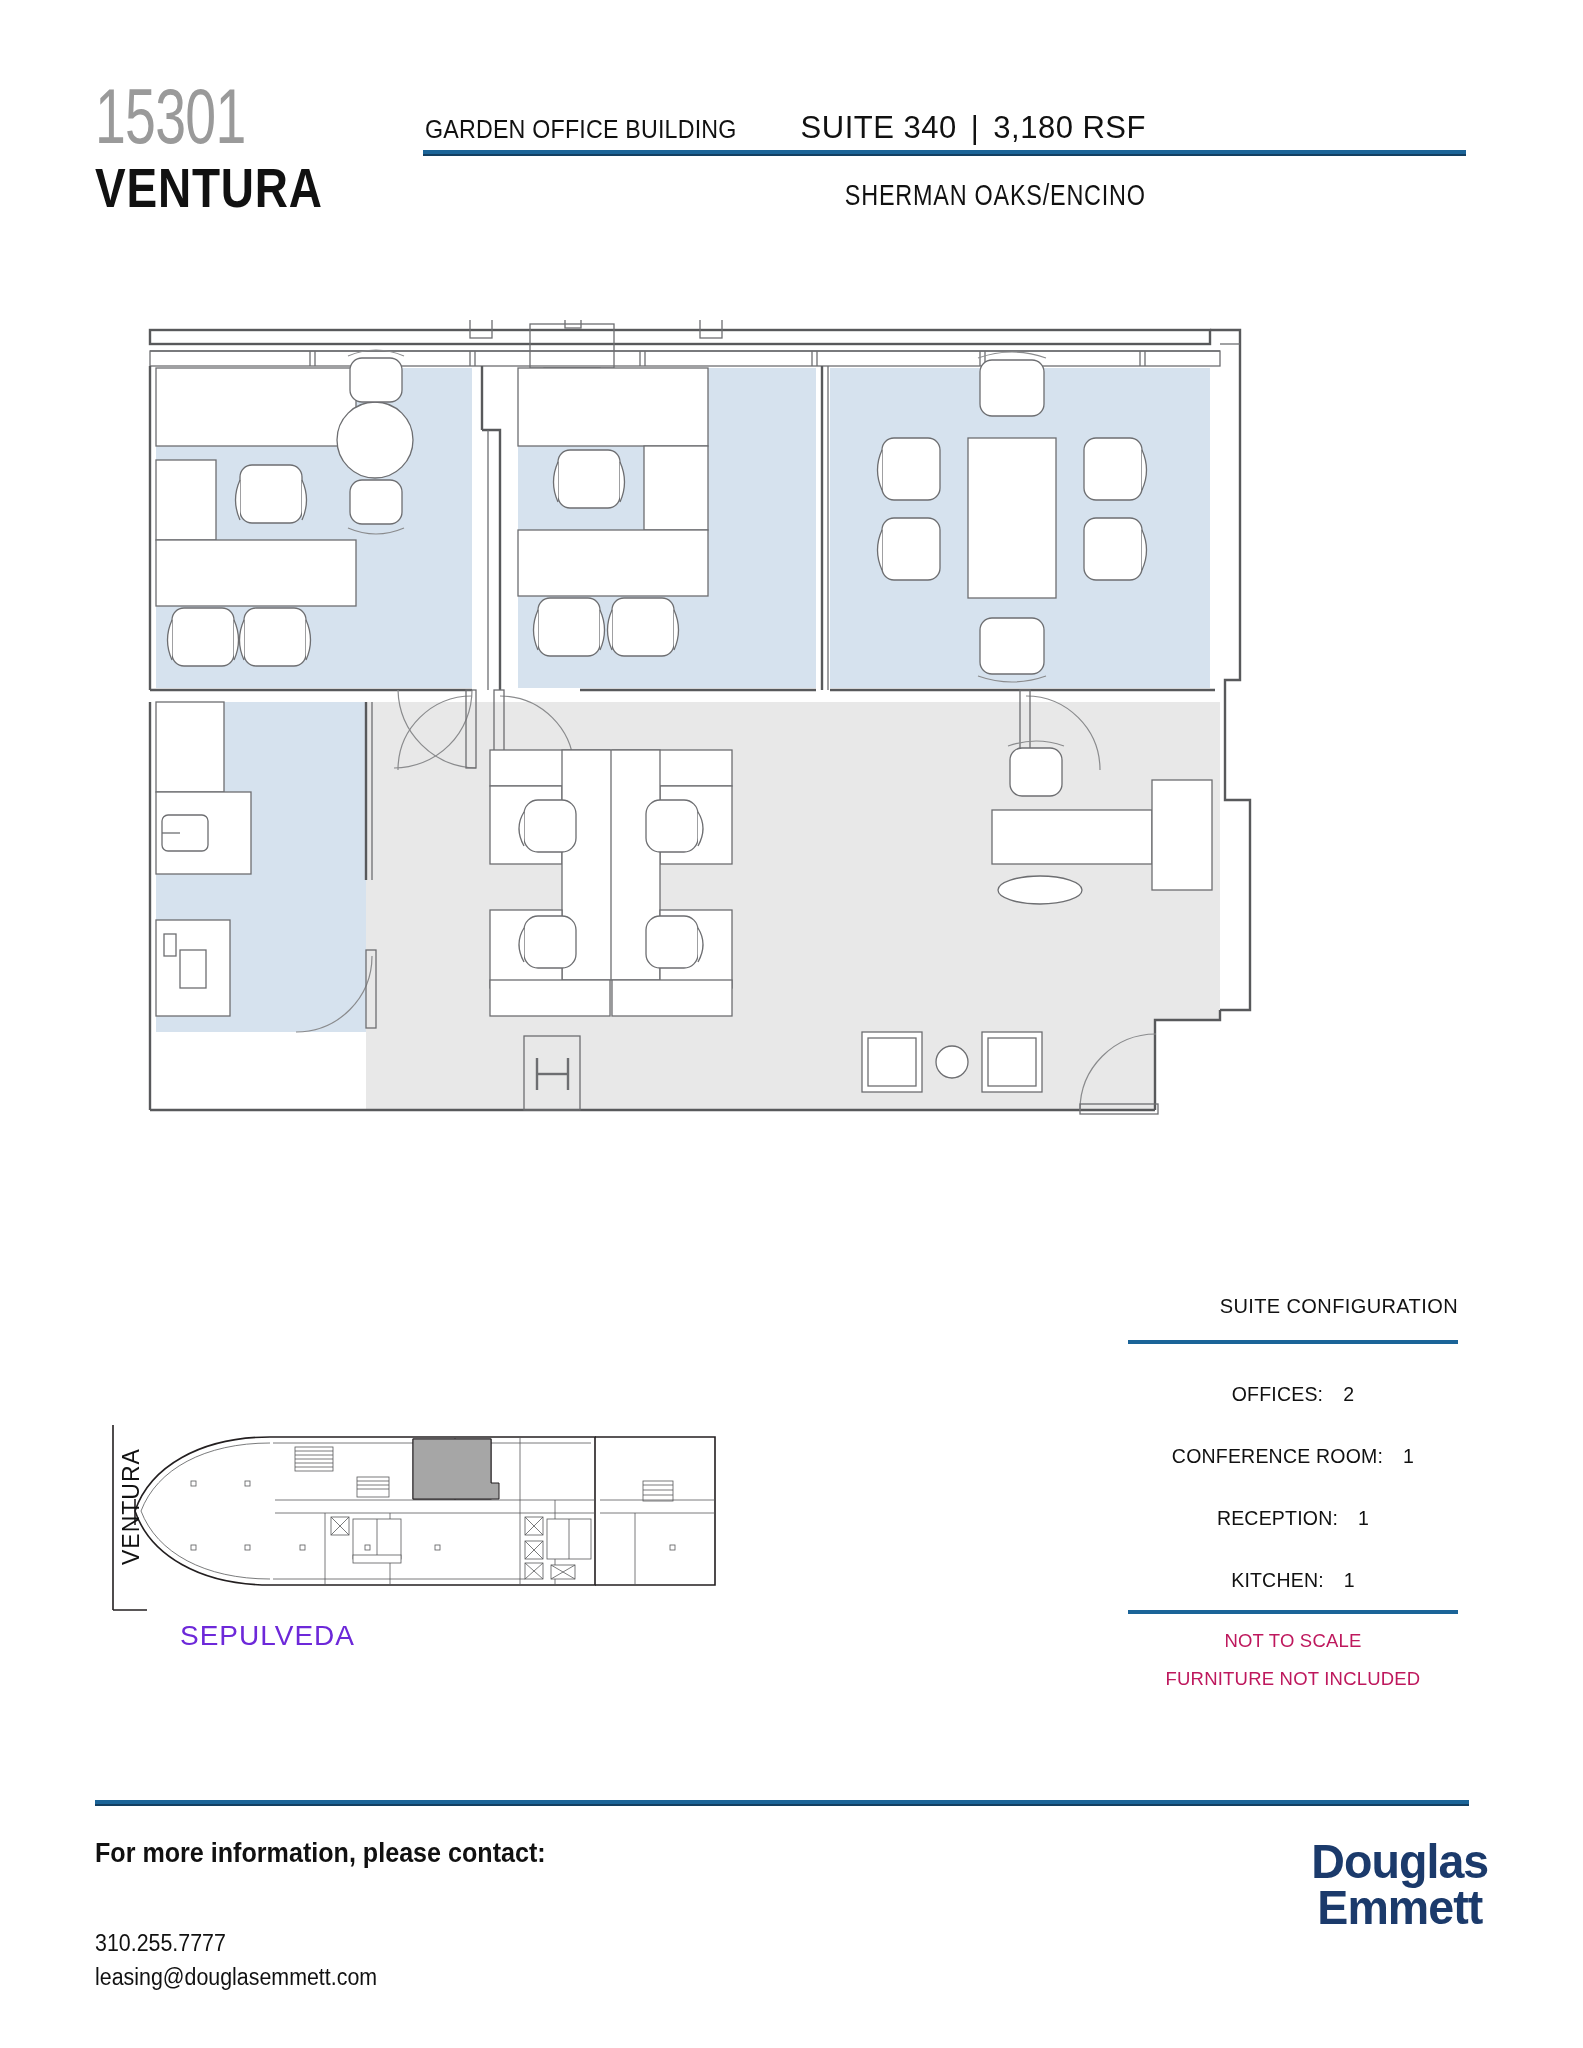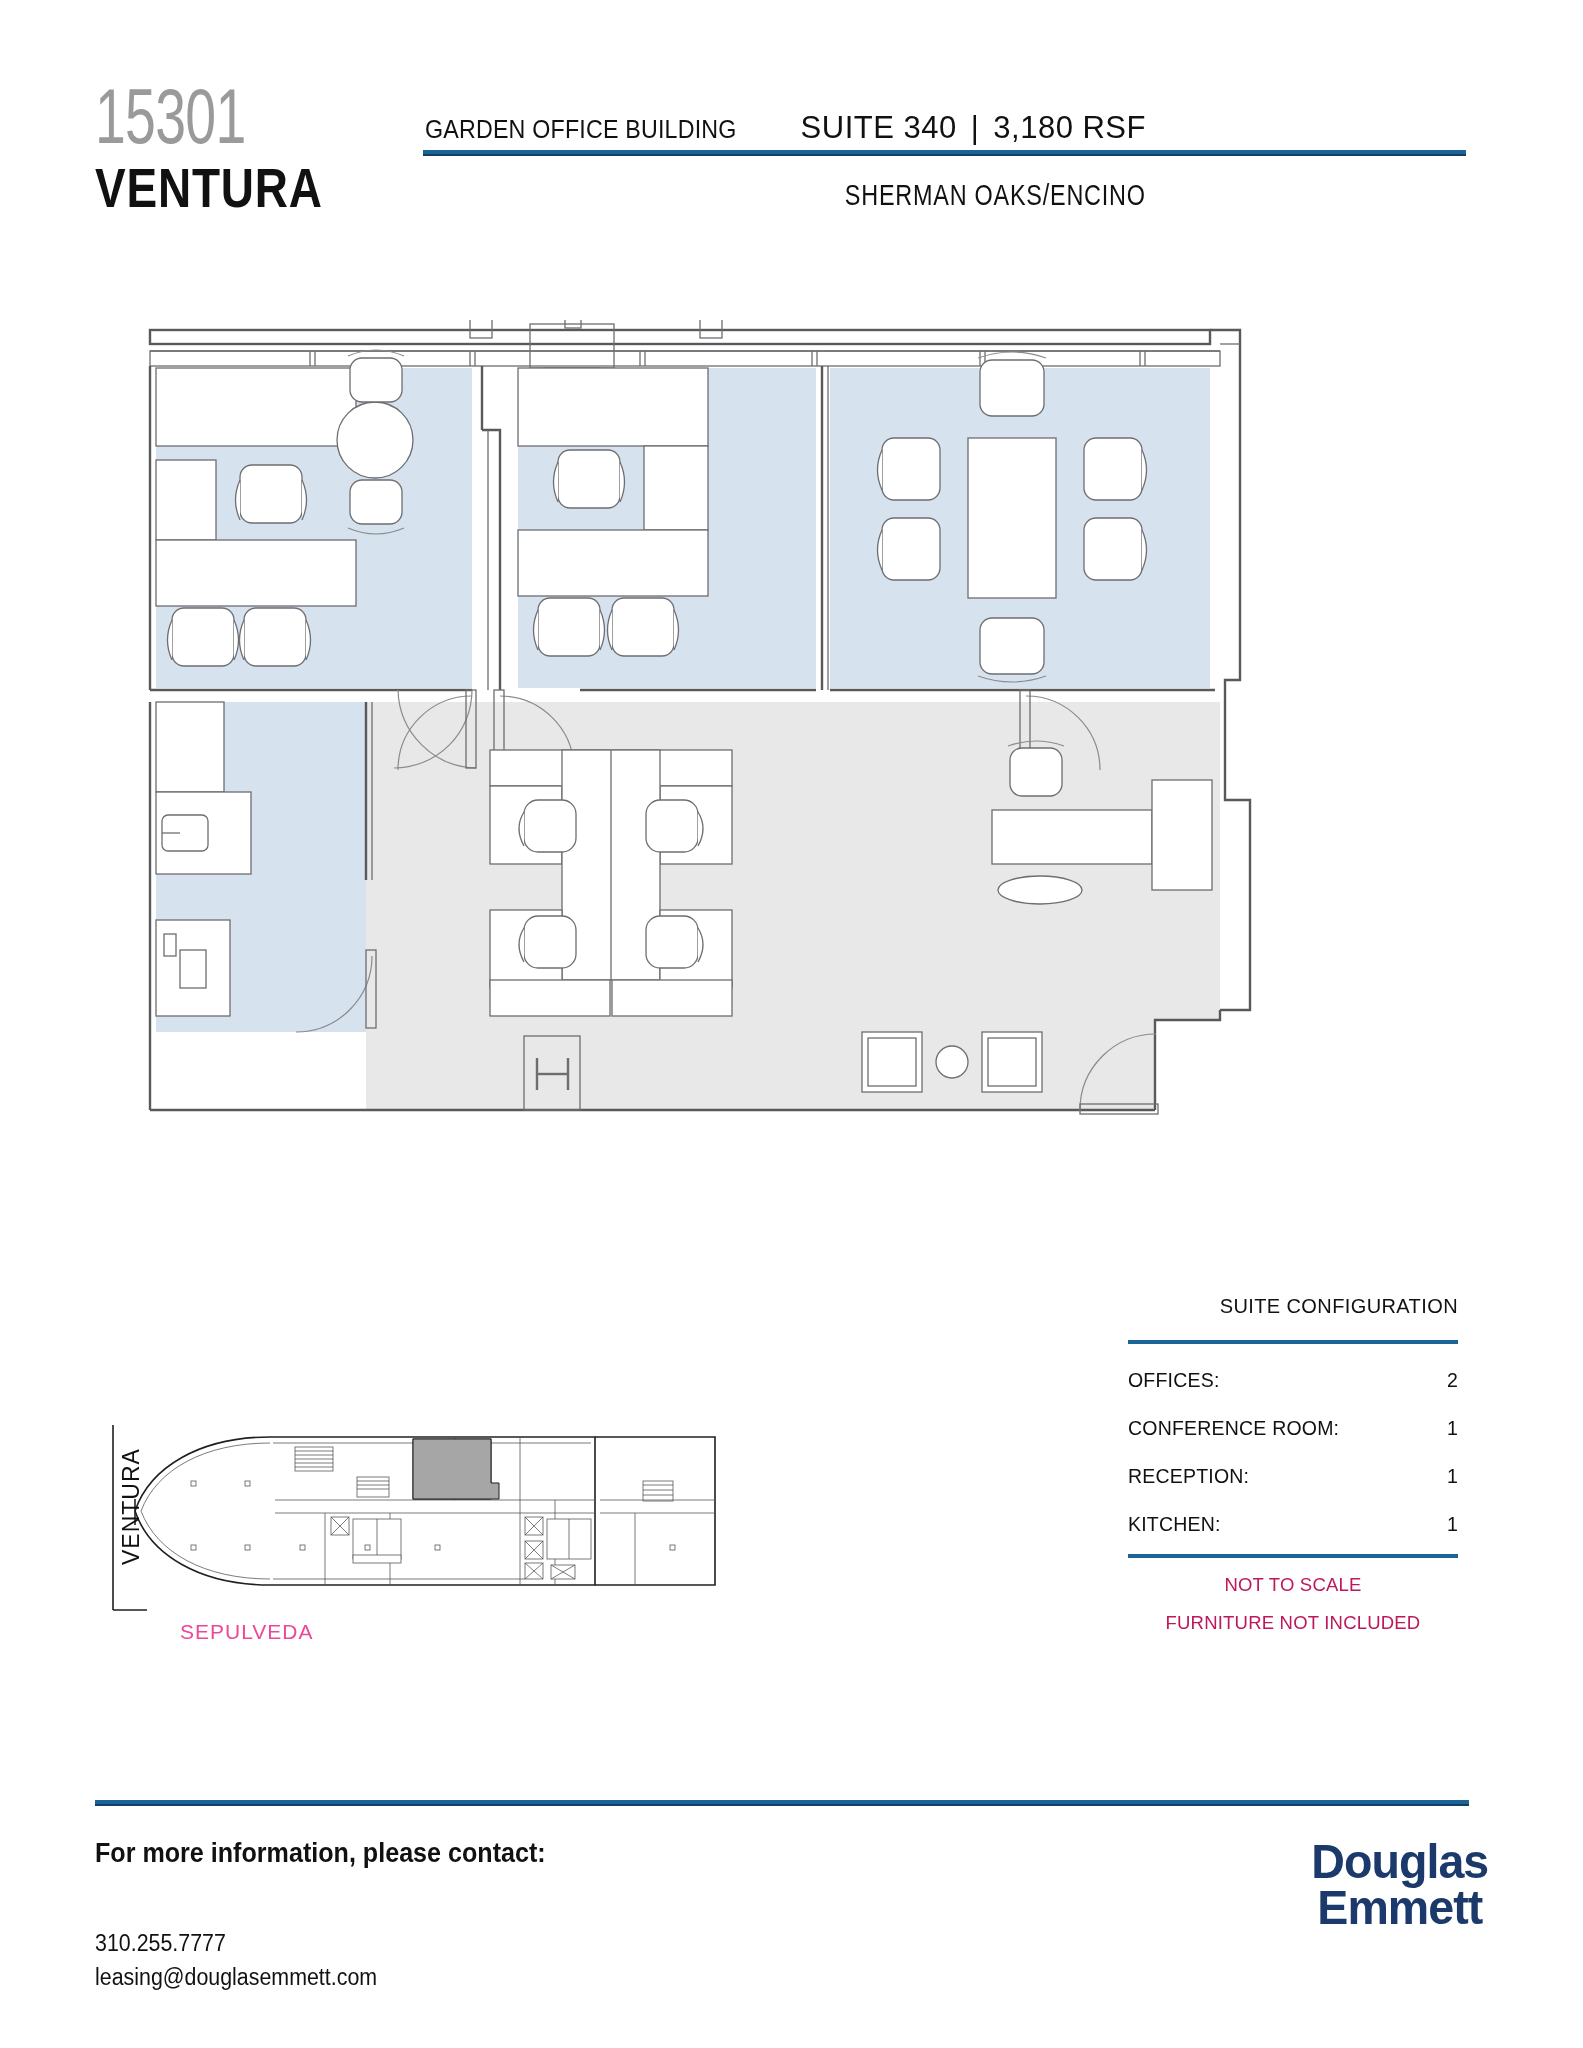--- a/index.html
+++ b/index.html
@@ -75,30 +75,30 @@
   .keyplan svg { display:block; }
   .kp-ventura {
     position:absolute; left:118px; top:1430px;
     font-size:23px; letter-spacing:1px; color:#111;
     transform: rotate(-90deg); transform-origin: left top;
     white-space:nowrap;
     transform: rotate(-90deg) translate(-135px, 0px);
   }
   .kp-sepulveda {
     position:absolute; left:180px; top:1620px;
-    font-size:21px; letter-spacing:1px; color:#ec4899; white-space:nowrap;
+    font-size:28px; letter-spacing:1px; color:#6d28d9; white-space:nowrap;
   }
 
   
   .config { position:absolute; left:1128px; top:1295px; width:330px; }
   .config-title { text-align:right; font-size:20px; letter-spacing:0.4px; color:#111; }
   .config-rule { height:4px; background:#1b6498; margin-top:22px; }
   .config-rule-b { height:4px; background:#1b6498; margin-top:18px; }
-  .config-row { display:flex; justify-content:space-between; align-items:baseline;
-                font-size:19.5px; color:#111; margin-top:25px; letter-spacing:0.2px;gap:20px; }
+  .config-row { display:flex; justify-content:center; align-items:baseline;
+                font-size:19.5px; color:#111; margin-top:39px; letter-spacing:0.2px;gap:20px; }
   .config-row .val { font-size:19.5px; }
   .config-note { text-align:center; font-size:18.5px; color:#be185d; margin-top:16px; letter-spacing:0.2px;}
 
   
   .foot-rule { position:absolute; left:95px; top:1800px; width:1374px; height:4px; background:#1b6498; }
   .foot-rule2 { position:absolute; left:95px; top:1804px; width:1374px; height:1.5px; background:#123f62; }
   .foot-head { position:absolute; left:95px; top:1838px; font-size:27px; font-weight:700; color:#111;
                transform: scaleX(0.93); transform-origin:left top; }
   .foot-phone { position:absolute; left:95px; top:1930px; font-size:23px; color:#111;
                transform: scaleX(0.93); transform-origin:left top;}

